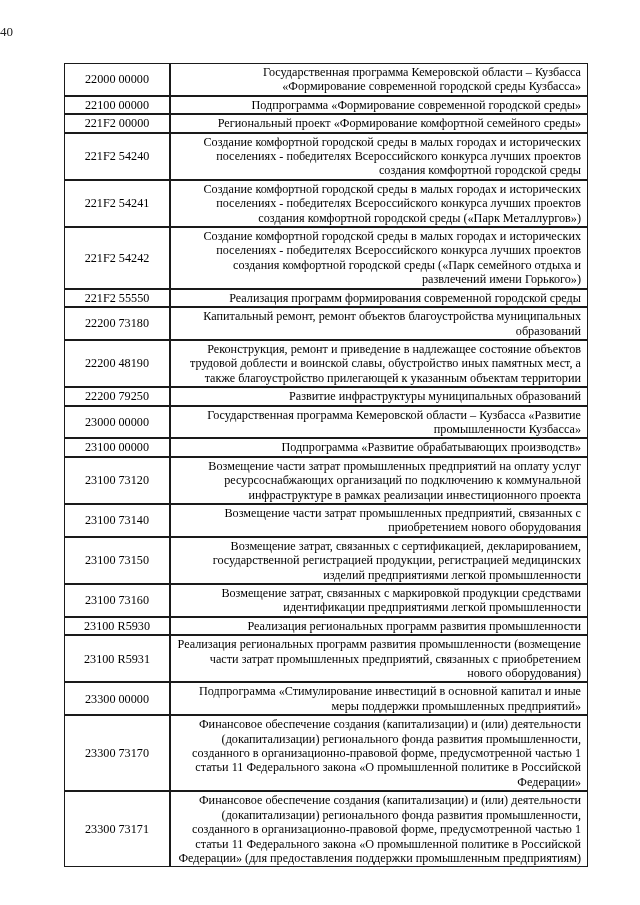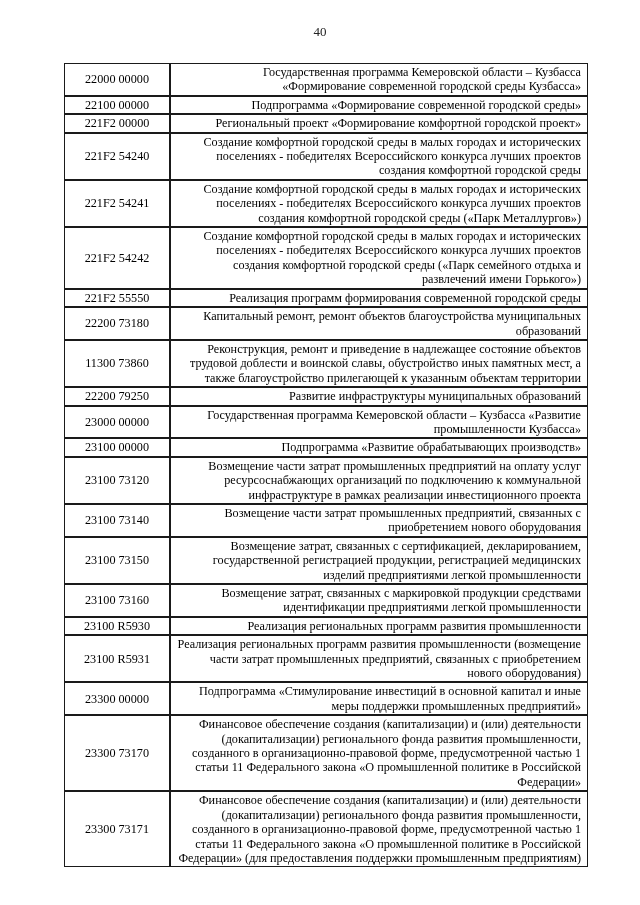--- a/index.html
+++ b/index.html
@@ -14,21 +14,21 @@
     background: #ffffff;
     color: #000000;
     font-family: "Liberation Serif", "DejaVu Serif", serif;
     overflow: hidden;
   }
   .page-number {
     position: absolute;
     top: 24px;
     left: 0;
     width: 100%;
-    text-align: center;
+    text-align: left;
     font-size: 13px;
     color: #222222;
   }
   table.codes-table {
     position: absolute;
     left: 64px;
     top: 63px;
     width: 524px;
     border-collapse: separate;
     border-spacing: 0;
@@ -64,21 +64,21 @@
     <td class="desc-cell">Государственная программа Кемеровской области – Кузбасса «Формирование современной городской среды Кузбасса»</td>
   </tr>
 
   <tr>
     <td class="code-cell">22100 00000</td>
     <td class="desc-cell">Подпрограмма «Формирование современной городской среды»</td>
   </tr>
 
   <tr>
     <td class="code-cell">221F2 00000</td>
-    <td class="desc-cell">Региональный проект «Формирование комфортной городской проект»</td>
+    <td class="desc-cell">Региональный проект «Формирование комфортной семейного среды»</td>
   </tr>
 
   <tr>
     <td class="code-cell">221F2 54240</td>
     <td class="desc-cell">Создание комфортной городской среды в малых городах и исторических поселениях - победителях Всероссийского конкурса лучших проектов создания комфортной городской среды</td>
   </tr>
 
   <tr>
     <td class="code-cell">221F2 54241</td>
     <td class="desc-cell">Создание комфортной городской среды в малых городах и исторических поселениях - победителях Всероссийского конкурса лучших проектов создания комфортной городской среды («Парк Металлургов»)</td>
@@ -94,21 +94,21 @@
     <td class="desc-cell">Реализация программ формирования современной городской среды</td>
   </tr>
 
 
   <tr>
     <td class="code-cell">22200 73180</td>
     <td class="desc-cell">Капитальный ремонт, ремонт объектов благоустройства муниципальных образований</td>
   </tr>
 
   <tr>
-    <td class="code-cell">11300 73860</td>
+    <td class="code-cell">22200 48190</td>
     <td class="desc-cell">Реконструкция, ремонт и приведение в надлежащее состояние объектов трудовой доблести и воинской славы, обустройство иных памятных мест, а также благоустройство прилегающей к указанным объектам территории</td>
   </tr>
 
   <tr>
     <td class="code-cell">22200 79250</td>
     <td class="desc-cell">Развитие инфраструктуры муниципальных образований</td>
   </tr>
 
   <tr>
     <td class="code-cell">23000 00000</td>

